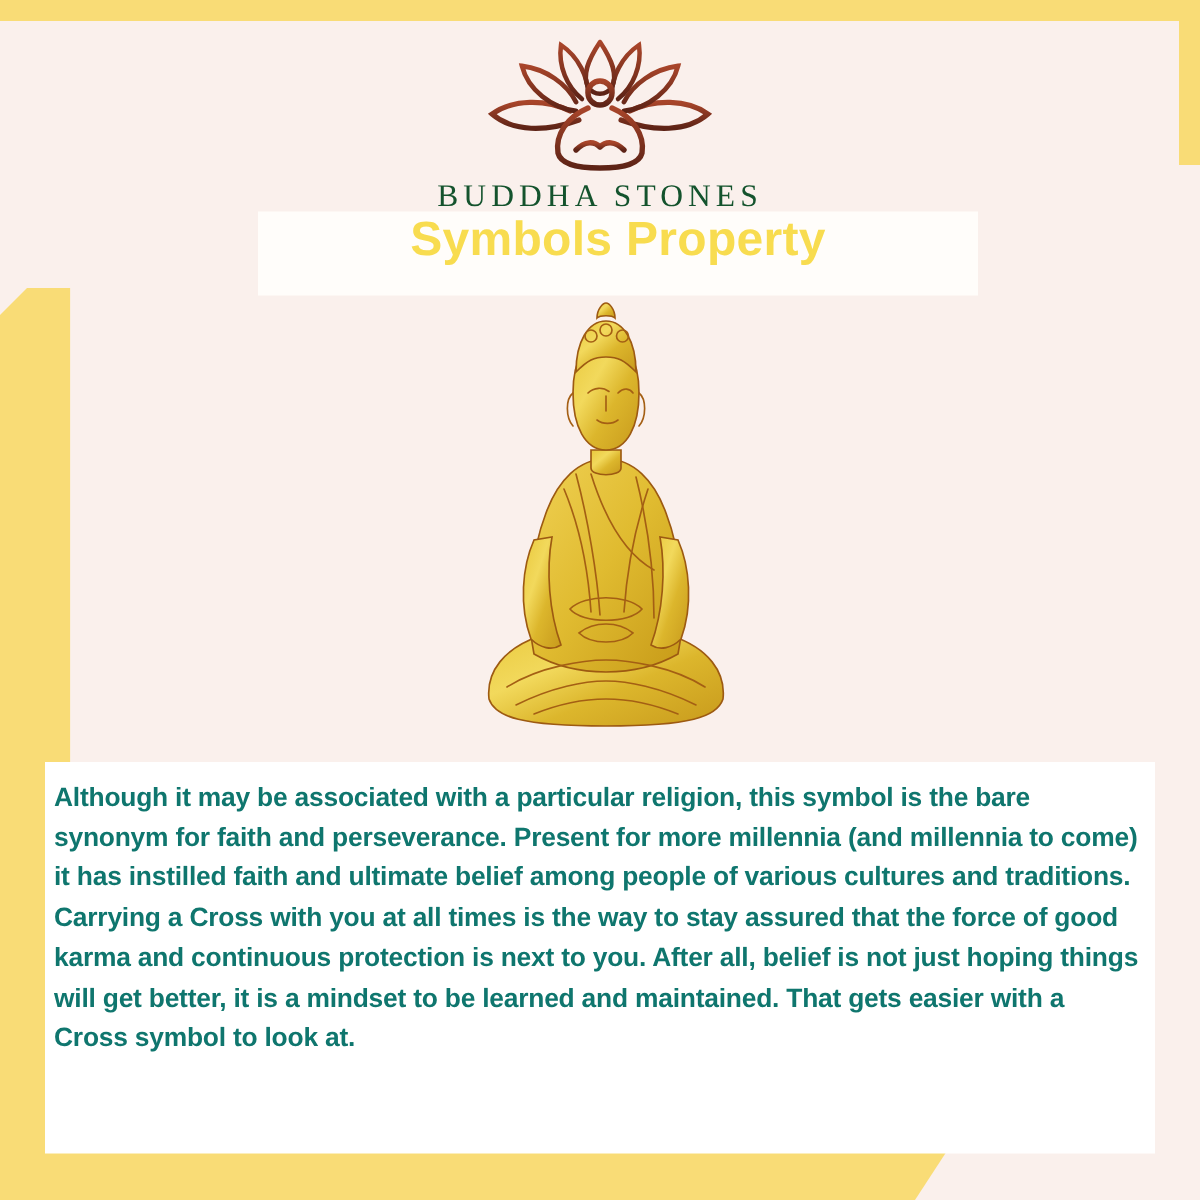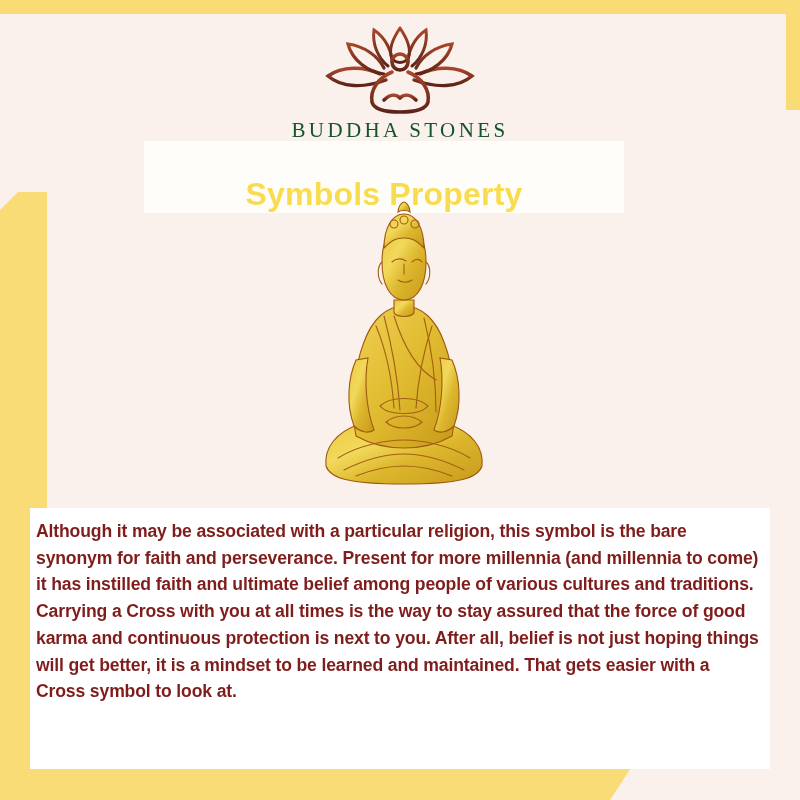--- a/index.html
+++ b/index.html
@@ -70,25 +70,25 @@
     font-family: "Liberation Serif", serif;
     font-size: 21px;
     letter-spacing: 3.4px;
     color: #14532d;
     font-weight: 400;
   }
 
   
   .title-banner {
     position: absolute;
-    left: 144px; top: 141px;
-    width: 480px; height: 72px;
+    left: 172px; top: 141px;
+    width: 480px; height: 56px;
     background: #fffdfa;
     display: flex;
-    align-items: flex-end;
+    align-items: flex-start;
     justify-content: center;
   }
   .title-banner-text {
     font-family: "Liberation Sans", sans-serif;
     font-size: 32px;
     font-weight: bold;
     color: #f8dc4f;
     letter-spacing: 0.2px;
     white-space: nowrap;
   }
@@ -142,21 +142,21 @@
     color: #f6da4e;
     font-size: 25px;
   }
   .heading-row .kw { color: #f6da4e; }
 
   .body-copy {
     margin: 10px 0 0 0;
     padding: 0 8px 0 6px;
     font-size: 17.6px;
     line-height: 1.52;
-    color: #7f1d1d;
+    color: #0f766e;
     font-weight: 600;
     text-align: left;
     letter-spacing: -0.15px;
   }
 </style>
 </head>
 <body>
 
 <div class="page">
 

